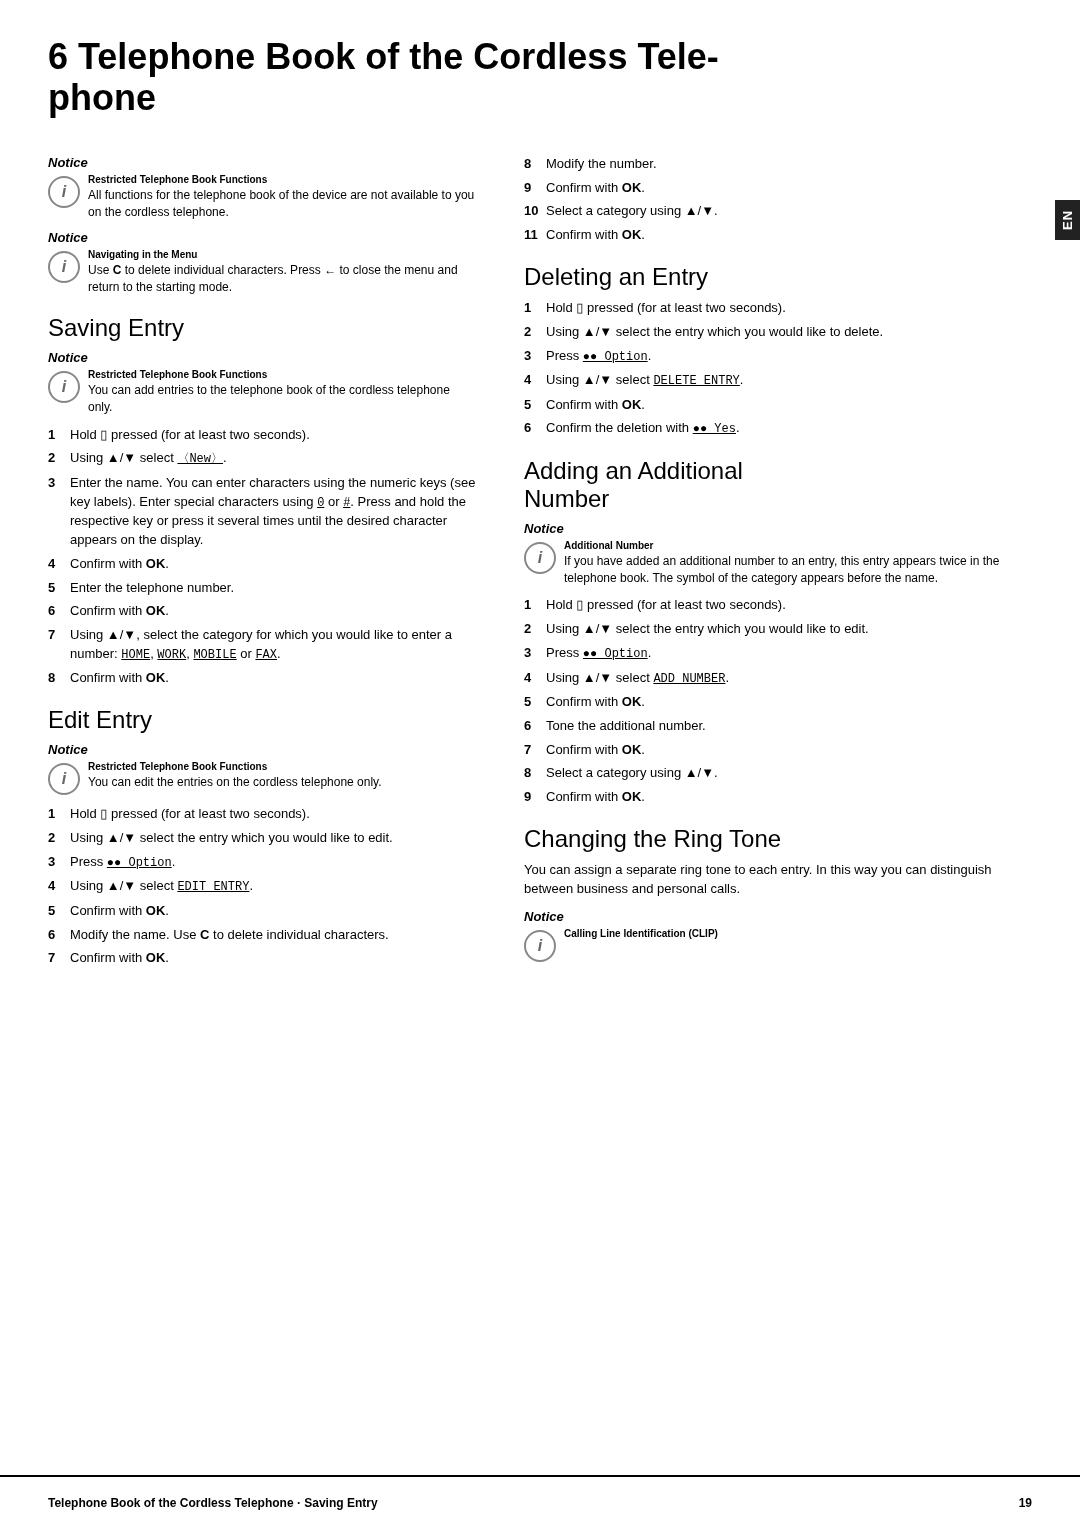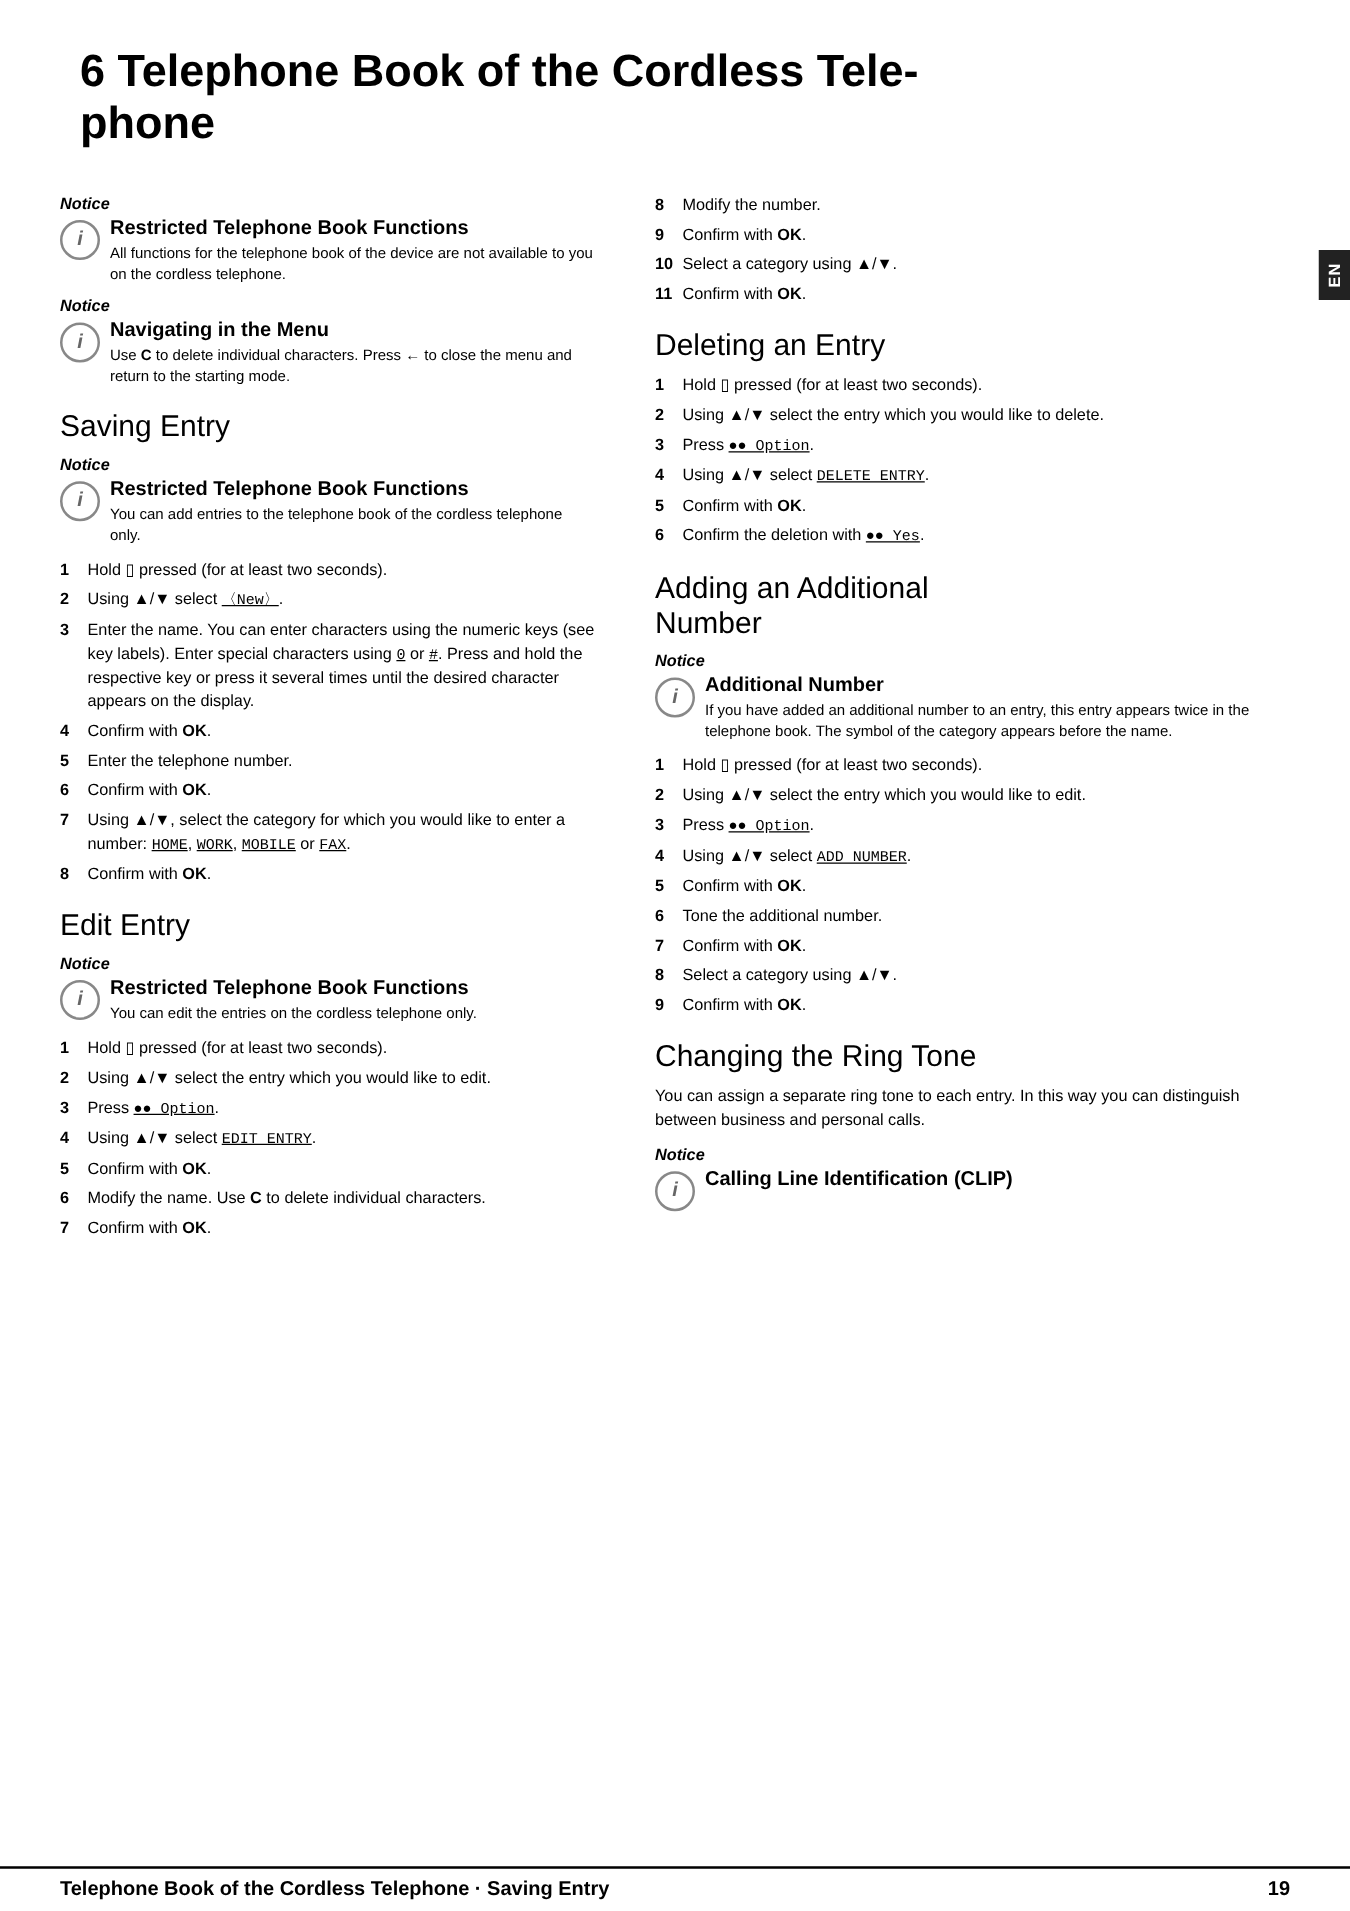--- a/index.html
+++ b/index.html
@@ -88,21 +88,21 @@
       color: #666;
       flex-shrink: 0;
       margin-top: 2px;
       background: #fff;
     }
     .notice-content {
       flex: 1;
     }
     .notice-title {
       font-weight: bold;
-      font-size: 16px;
+      font-size: 10px;
       margin-bottom: 2px;
     }
     .notice-text {
       font-size: 12px;
       line-height: 1.4;
     }
     ol.steps {
       margin: 8px 0 8px 0;
       padding-left: 0;
       list-style: none;
@@ -123,38 +123,38 @@
     ol.steps li .step-text {
       flex: 1;
     }
     code, .mono {
       font-family: 'Courier New', monospace;
       font-size: 12px;
       text-decoration: underline;
     }
     .footer {
       border-top: 2px solid #000;
-      padding: 8px 48px;
+      padding: 19px 48px;
       display: flex;
       justify-content: space-between;
       align-items: center;
-      font-size: 16px;
+      font-size: 12px;
       font-weight: bold;
       margin-top: auto;
     }
     .bold { font-weight: bold; }
   </style>
 </head>
 <body>
 
 <div class="page">
 
   <div class="en-tab">EN</div>
 
-  <div style="padding: 36px 48px 0 64px;">
+  <div style="padding: 36px 48px 0 48px;">
     <h1 class="main-title" style="padding:0; margin-bottom:0;">
       <span>6 Telephone Book of the Cordless Tele-</span><br>
       <span>phone</span>
     </h1>
   </div>
 
   <div class="content-area">
 
     <div class="left-col">
 

